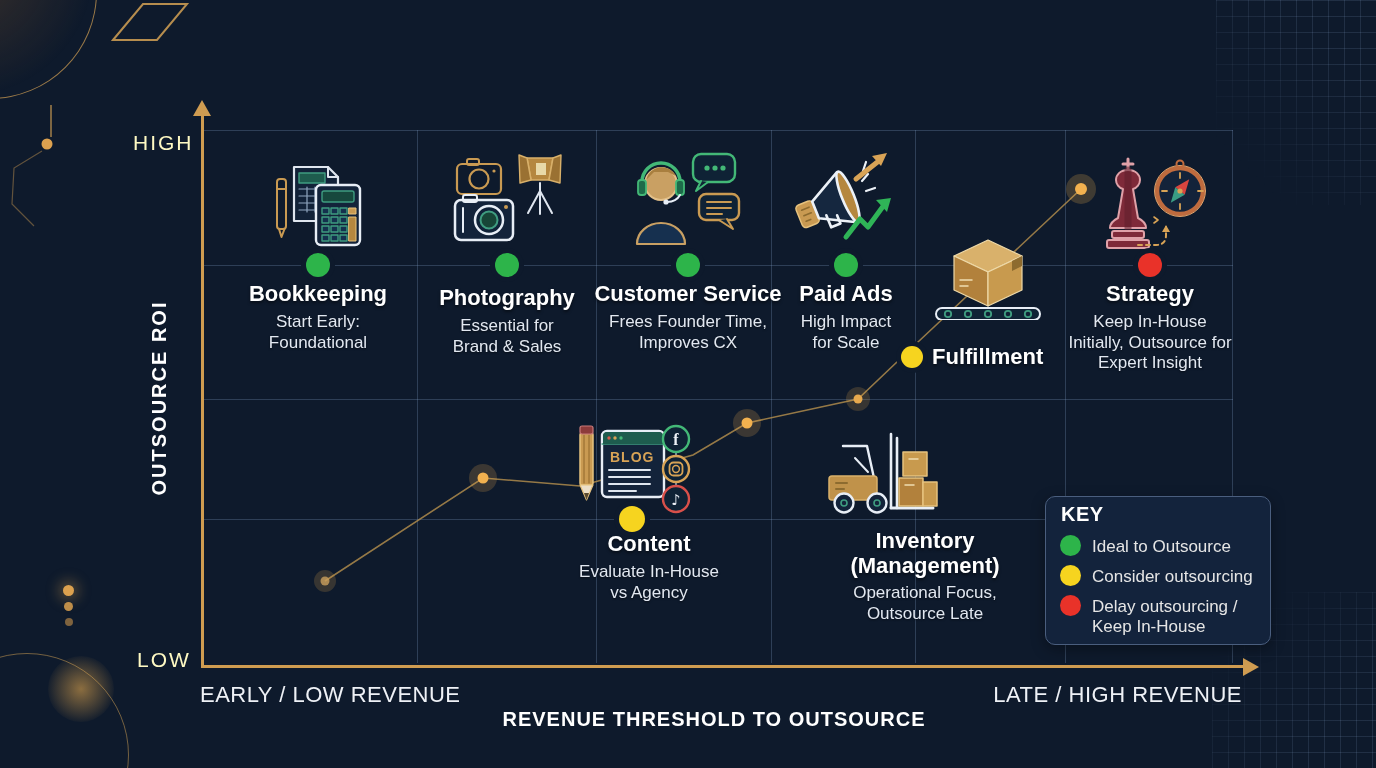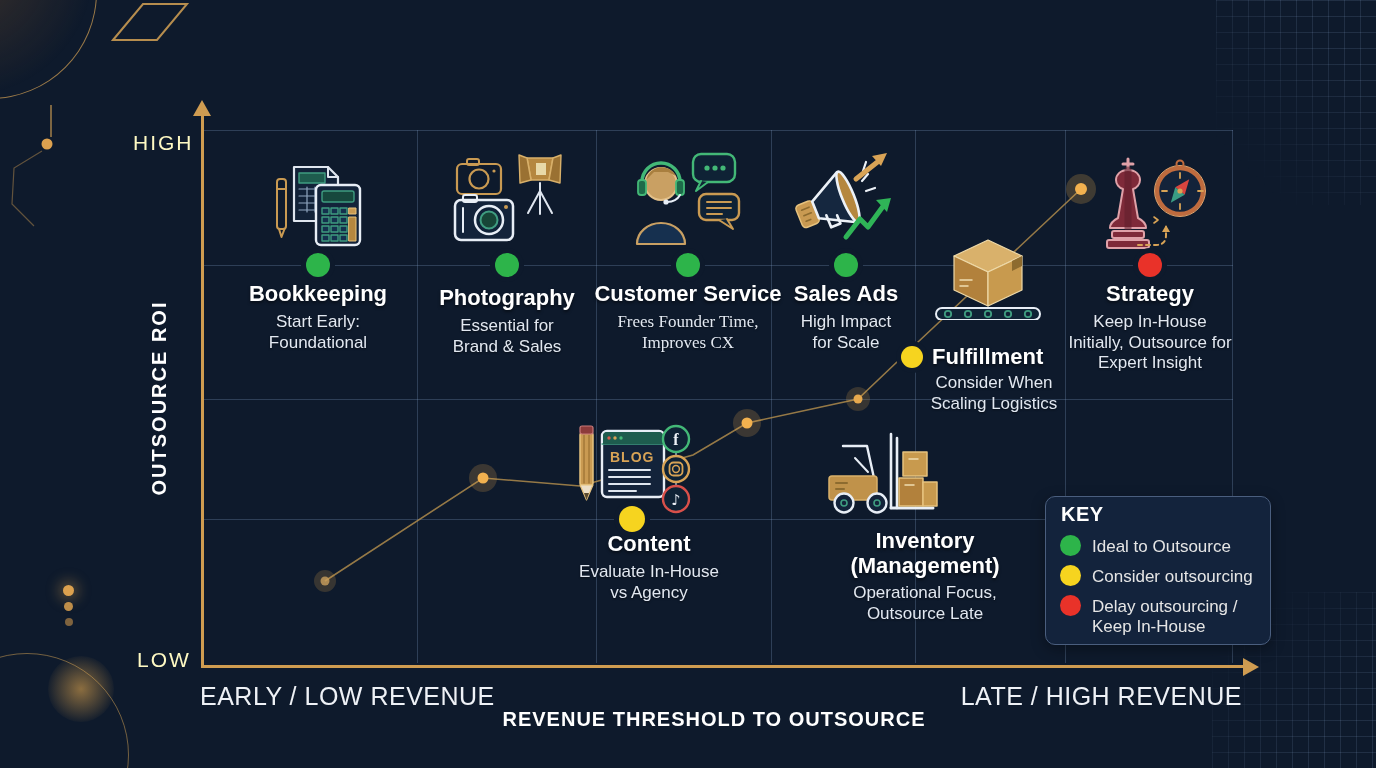--- a/index.html
+++ b/index.html
@@ -32,21 +32,21 @@
   .arrow-up{left:193px;top:100px;width:0;height:0;
     border-left:9px solid transparent;border-right:9px solid transparent;border-bottom:16px solid #cf9c51;}
   .arrow-right{left:1243px;top:658px;width:0;height:0;
     border-top:9px solid transparent;border-bottom:9px solid transparent;border-left:16px solid #cf9c51;}
   
   .page-title{left:688px;top:42px;transform:translateX(-50%);white-space:nowrap;
     font-size:39px;font-weight:bold;letter-spacing:1.5px;text-shadow:0 3px 4px rgba(0,0,0,.55);}
   .axis-end{font-size:21px;letter-spacing:2px;color:#fef9c3;}
   .y-title{left:159px;top:398px;transform:translate(-50%,-50%) rotate(-90deg);white-space:nowrap;
     font-size:20px;font-weight:bold;letter-spacing:2px;}
-  .x-sub{font-size:25px;letter-spacing:.5px;color:#eef1f6;white-space:nowrap;}
+  .x-sub{font-size:22px;letter-spacing:.5px;color:#eef1f6;white-space:nowrap;}
   .x-title{left:714px;top:708px;transform:translateX(-50%);white-space:nowrap;
     font-size:20px;font-weight:bold;letter-spacing:1px;}
   .cell{transform:translateX(-50%);text-align:center;}
   .cell-title{font-size:22px;font-weight:bold;white-space:nowrap;text-shadow:0 2px 3px rgba(0,0,0,.5);}
   .cell-title.wrap{white-space:normal;line-height:1.12;}
   .cell-sub{font-size:17px;line-height:1.22;color:#e2e8f1;margin:5px auto 0;text-shadow:0 1px 2px rgba(0,0,0,.5);}
   .status-dot{border-radius:50%;box-shadow:0 0 0 5px #0e1a2c;}
   
   .fulfill-block{left:901px;top:344px;width:178px;}
   .fulfill-row{display:flex;align-items:center;gap:9px;}
@@ -303,32 +303,31 @@
   <div class="abs cell" style="left:318px;top:281px;">
     <div class="cell-title">Bookkeeping</div>
     <p class="cell-sub" style="width:150px;">Start Early: Foundational</p>
   </div>
   <div class="abs cell" style="left:507px;top:268px;margin-top:17px;">
     <div class="cell-title">Photography</div>
     <p class="cell-sub" style="width:140px;">Essential for Brand &amp; Sales</p>
   </div>
   <div class="abs cell" style="left:688px;top:281px;">
     <div class="cell-title">Customer Service</div>
-    <p class="cell-sub" style="width:185px;font-family:Liberation Serif, serif;">Frees Founder Time, Improves CX</p>
+    <p class="cell-sub" style="width:185px;">Frees Founder Time, Improves CX</p>
   </div>
   <div class="abs cell" style="left:846px;top:281px;">
-    <div class="cell-title">Sales Ads</div>
+    <div class="cell-title">Paid Ads</div>
     <p class="cell-sub" style="width:110px;">High Impact for Scale</p>
   </div>
   <div class="abs fulfill-block">
     <div class="fulfill-row">
       <span class="status-dot" style="background: rgb(246, 212, 31);"></span>
       <span class="cell-title">Fulfillment</span>
     </div>
-    <p class="cell-sub fulfill-sub">Consider When Scaling Logistics</p>
   </div>
   <div class="abs cell" style="left:1150px;top:281px;">
     <div class="cell-title">Strategy</div>
     <p class="cell-sub" style="width:165px;">Keep In-House Initially, Outsource for Expert Insight</p>
   </div>
   <div class="abs cell" style="left:633px;top:531px;margin-left:16px;">
     <div class="cell-title">Content</div>
     <p class="cell-sub" style="width:150px;">Evaluate In-House vs Agency</p>
   </div>
   <div class="abs cell" style="left:925px;top:529px;width:185px;">

